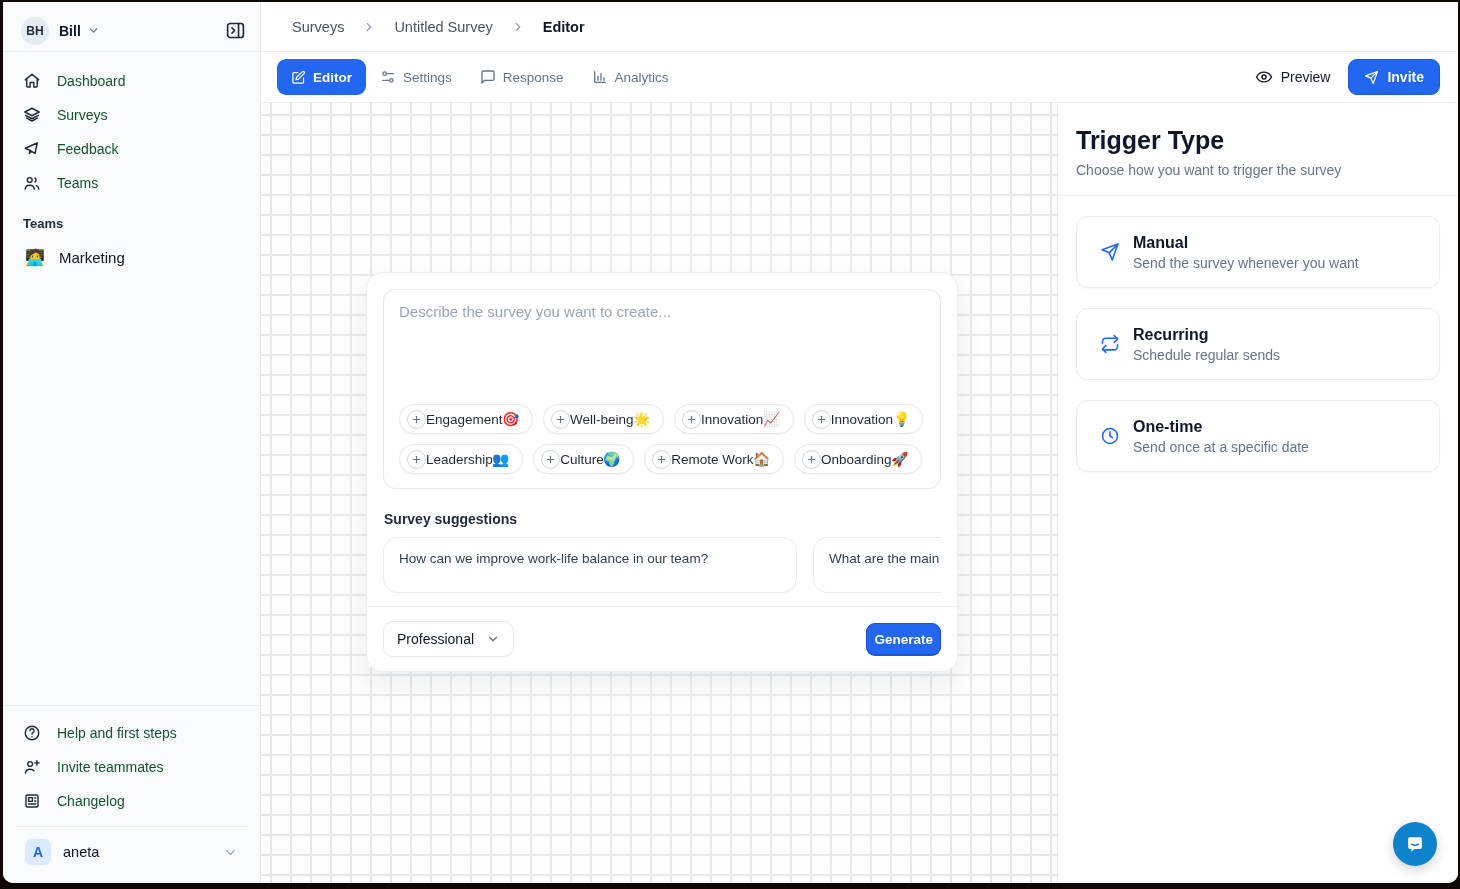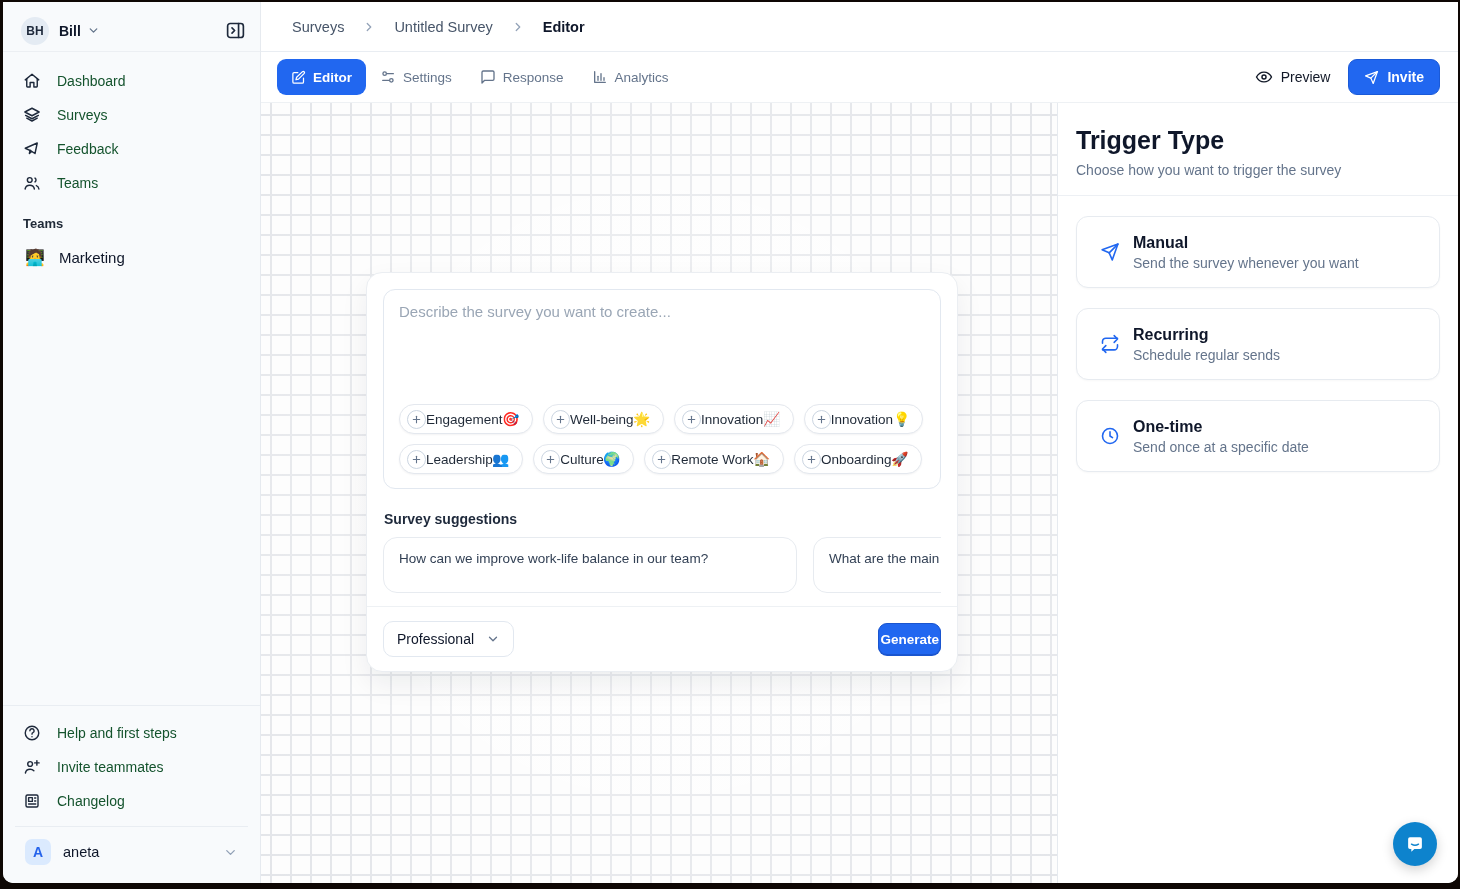--- a/index.html
+++ b/index.html
@@ -60,21 +60,21 @@
   .chip-plus { width:19px; height:19px; border-radius:50%; border:1px solid #cbd5e1; color:#64748b; display:flex; align-items:center; justify-content:center; }
   .chip .emoji { font-size:14px; }
   .sugg-title { margin-top:22px; font-size:14px; font-weight:700; color:#1e293b; padding-left:1px; }
   .sugg-row { margin-top:10px; display:flex; gap:16px; overflow:hidden; }
   .sugg-card { flex:0 0 auto; height:56px; border:1px solid #e7ebf0; border-radius:14px; background:#fff; padding:13px 15px; font-size:13.5px; color:#334155; cursor:pointer; overflow:hidden; white-space:nowrap; }
   .sugg-card.c1 { width:414px; }
   .sugg-card.c2 { width:360px; }
   .composer-footer { margin:13px -16px 0; border-top:1px solid #eef1f4; padding:14px 16px; display:flex; align-items:center; justify-content:space-between; }
   .tone-select { display:flex; align-items:center; gap:12px; height:36px; padding:0 13px; border:1px solid #e2e8f0; border-radius:10px; background:#fff; font-size:14px; color:#0f172a; cursor:pointer; font-family:inherit; }
   .tone-select .chev { color:#64748b; }
-  .generate-btn { height:32px; padding:0 1px; border-radius:9px; background:#2167f0; border:1px solid #1a55cf; box-shadow:0 1px 0 #1a55cf; color:#fff; font-size:13.5px; font-weight:600; cursor:pointer; font-family:inherit; }
+  .generate-btn { height:32px; padding:0 7px; border-radius:9px; background:#2167f0; border:1px solid #1a55cf; box-shadow:0 1px 0 #1a55cf; color:#fff; font-size:13.5px; font-weight:600; cursor:pointer; font-family:inherit; }
 
   
   .trigger-panel { width:401px; flex:0 0 401px; background:#fff; border-left:1px solid #e6eaef; display:flex; flex-direction:column; }
   .tp-header { padding:23px 18px 17px; border-bottom:1px solid #edf0f4; }
   .tp-title { font-size:25px; font-weight:700; color:#0f172a; }
   .tp-sub { margin-top:7px; font-size:14px; color:#64748b; }
   .tp-options { padding:20px 18px; display:flex; flex-direction:column; gap:20px; }
   .tp-card { display:flex; align-items:center; gap:13px; min-height:72px; padding:14px 22px 14px 23px; border:1px solid #e7ebf0; border-radius:12px; background:#fff; cursor:pointer; box-shadow:0 1px 2px rgba(15,23,42,.03); }
   .tp-icon { color:#2167f0; flex:0 0 20px; }
   .tp-card-title { font-size:16px; font-weight:700; color:#0f172a; }

